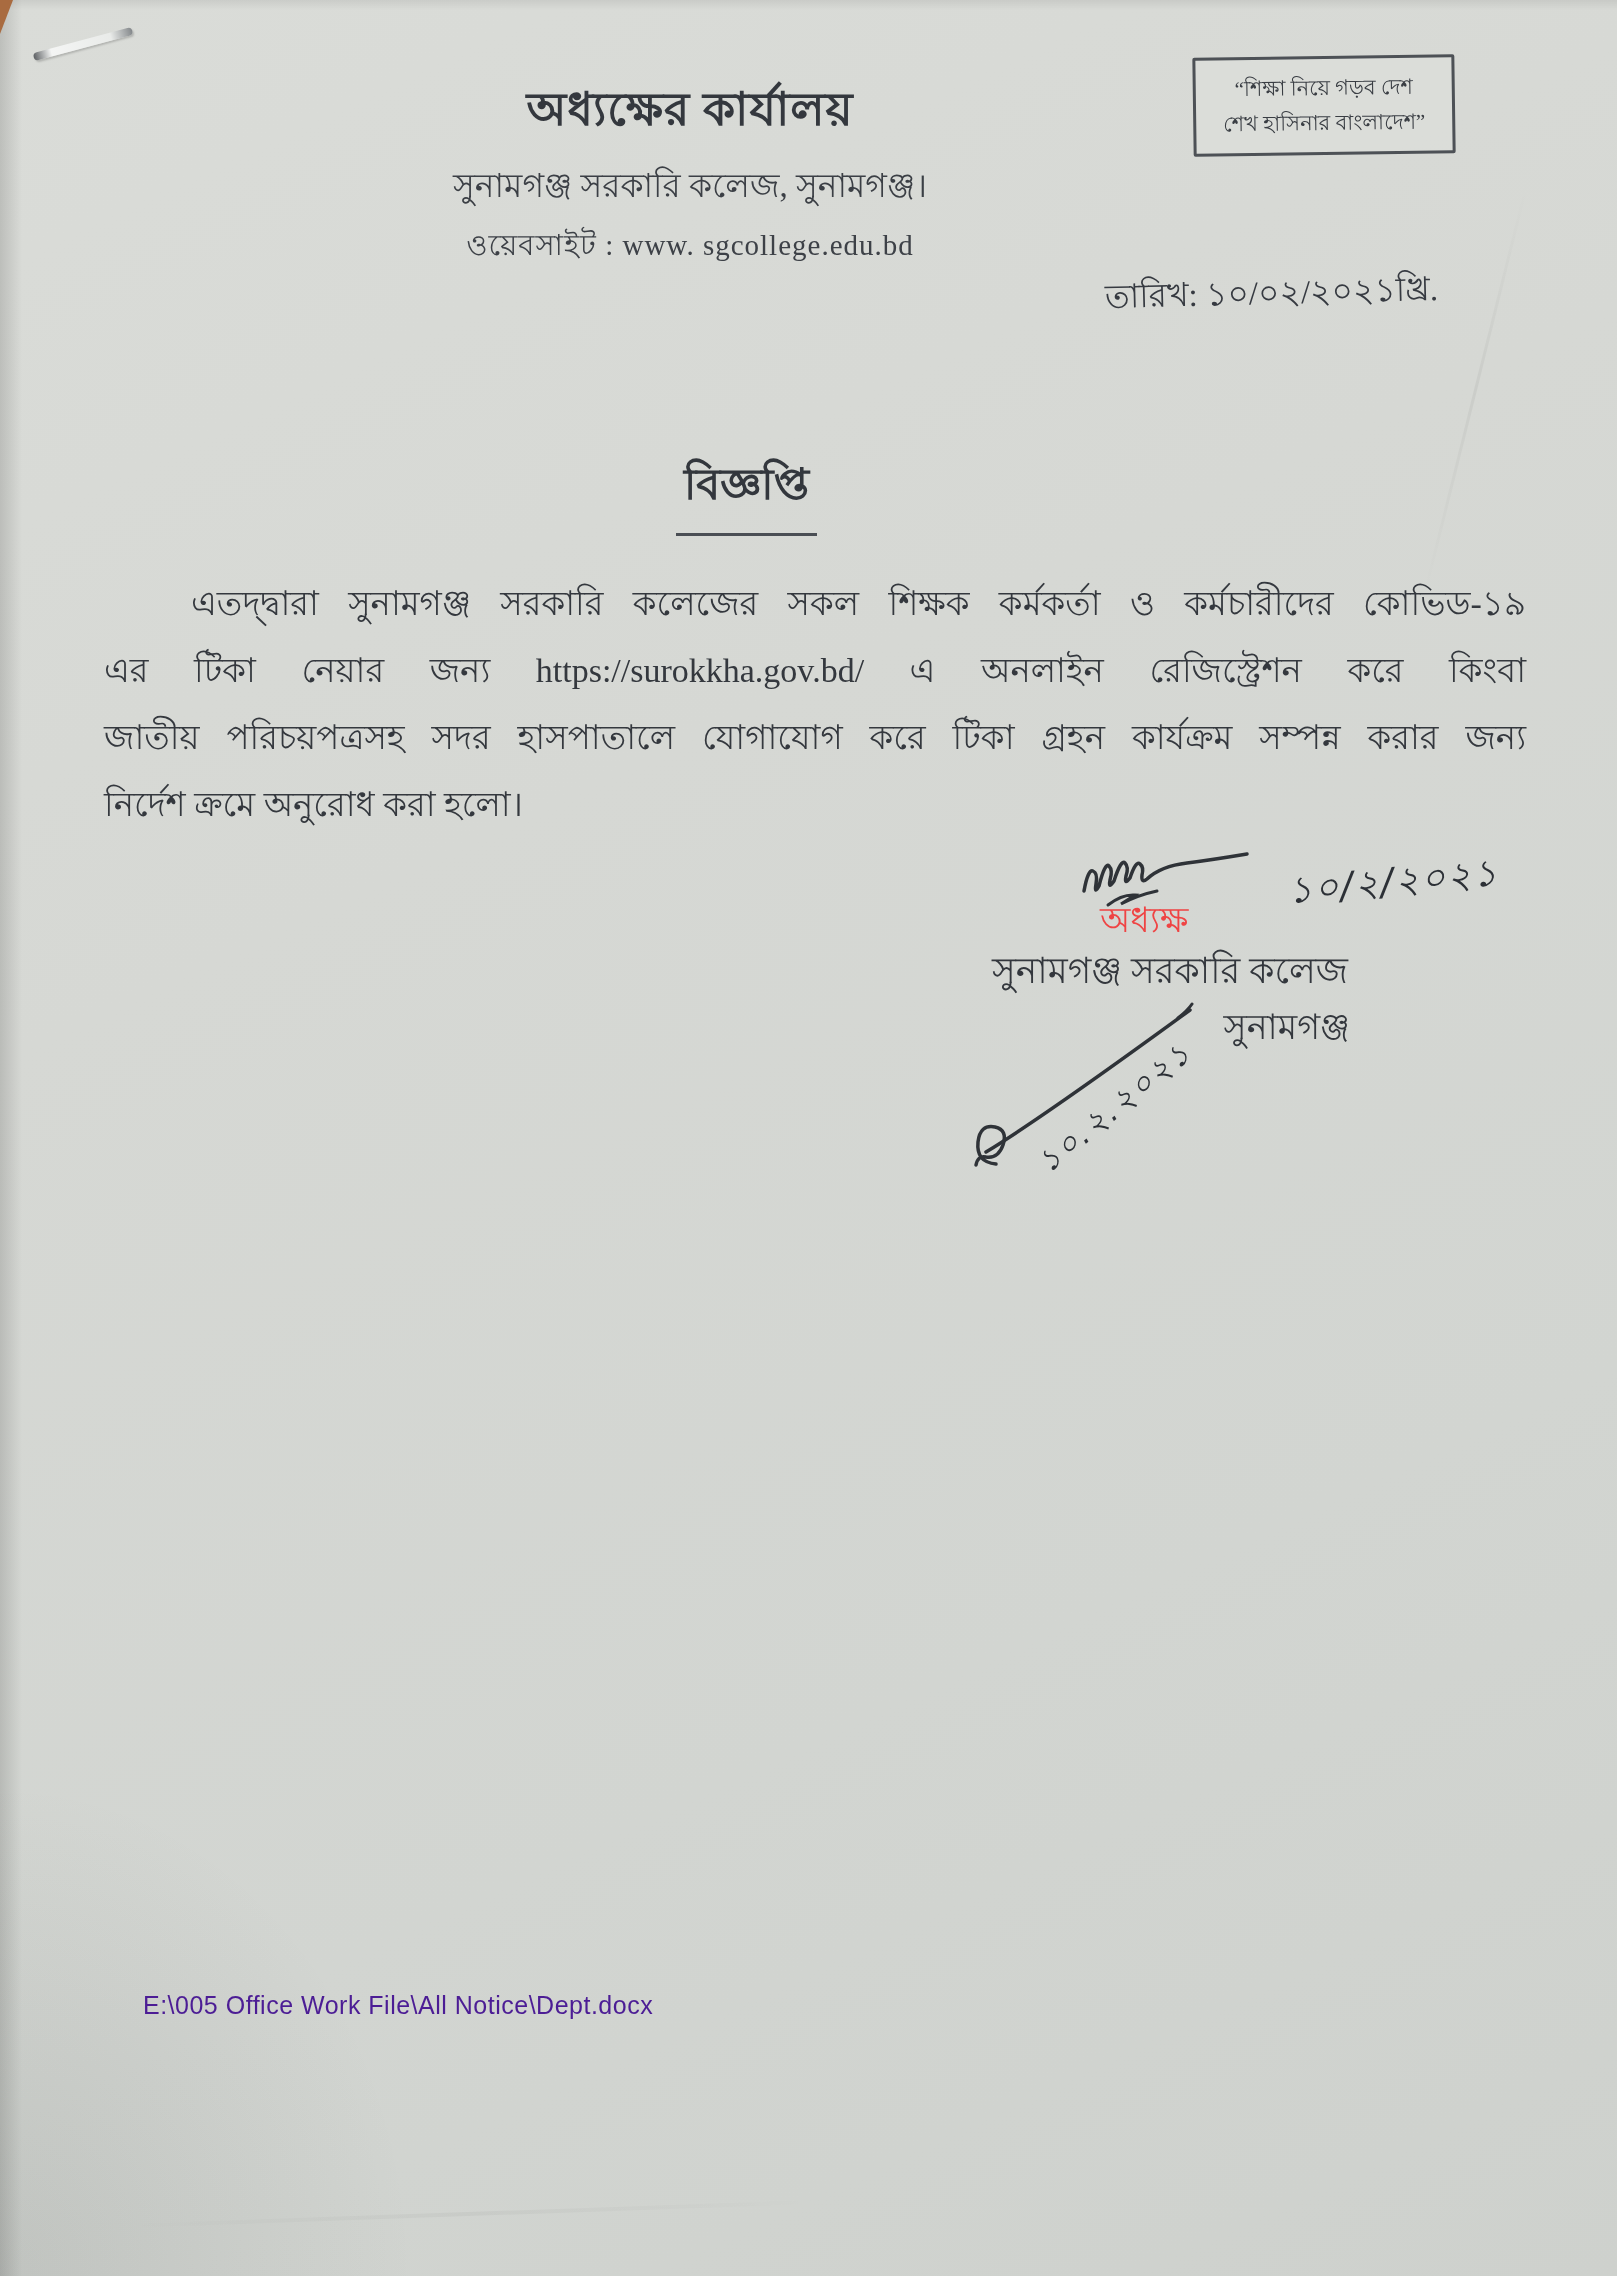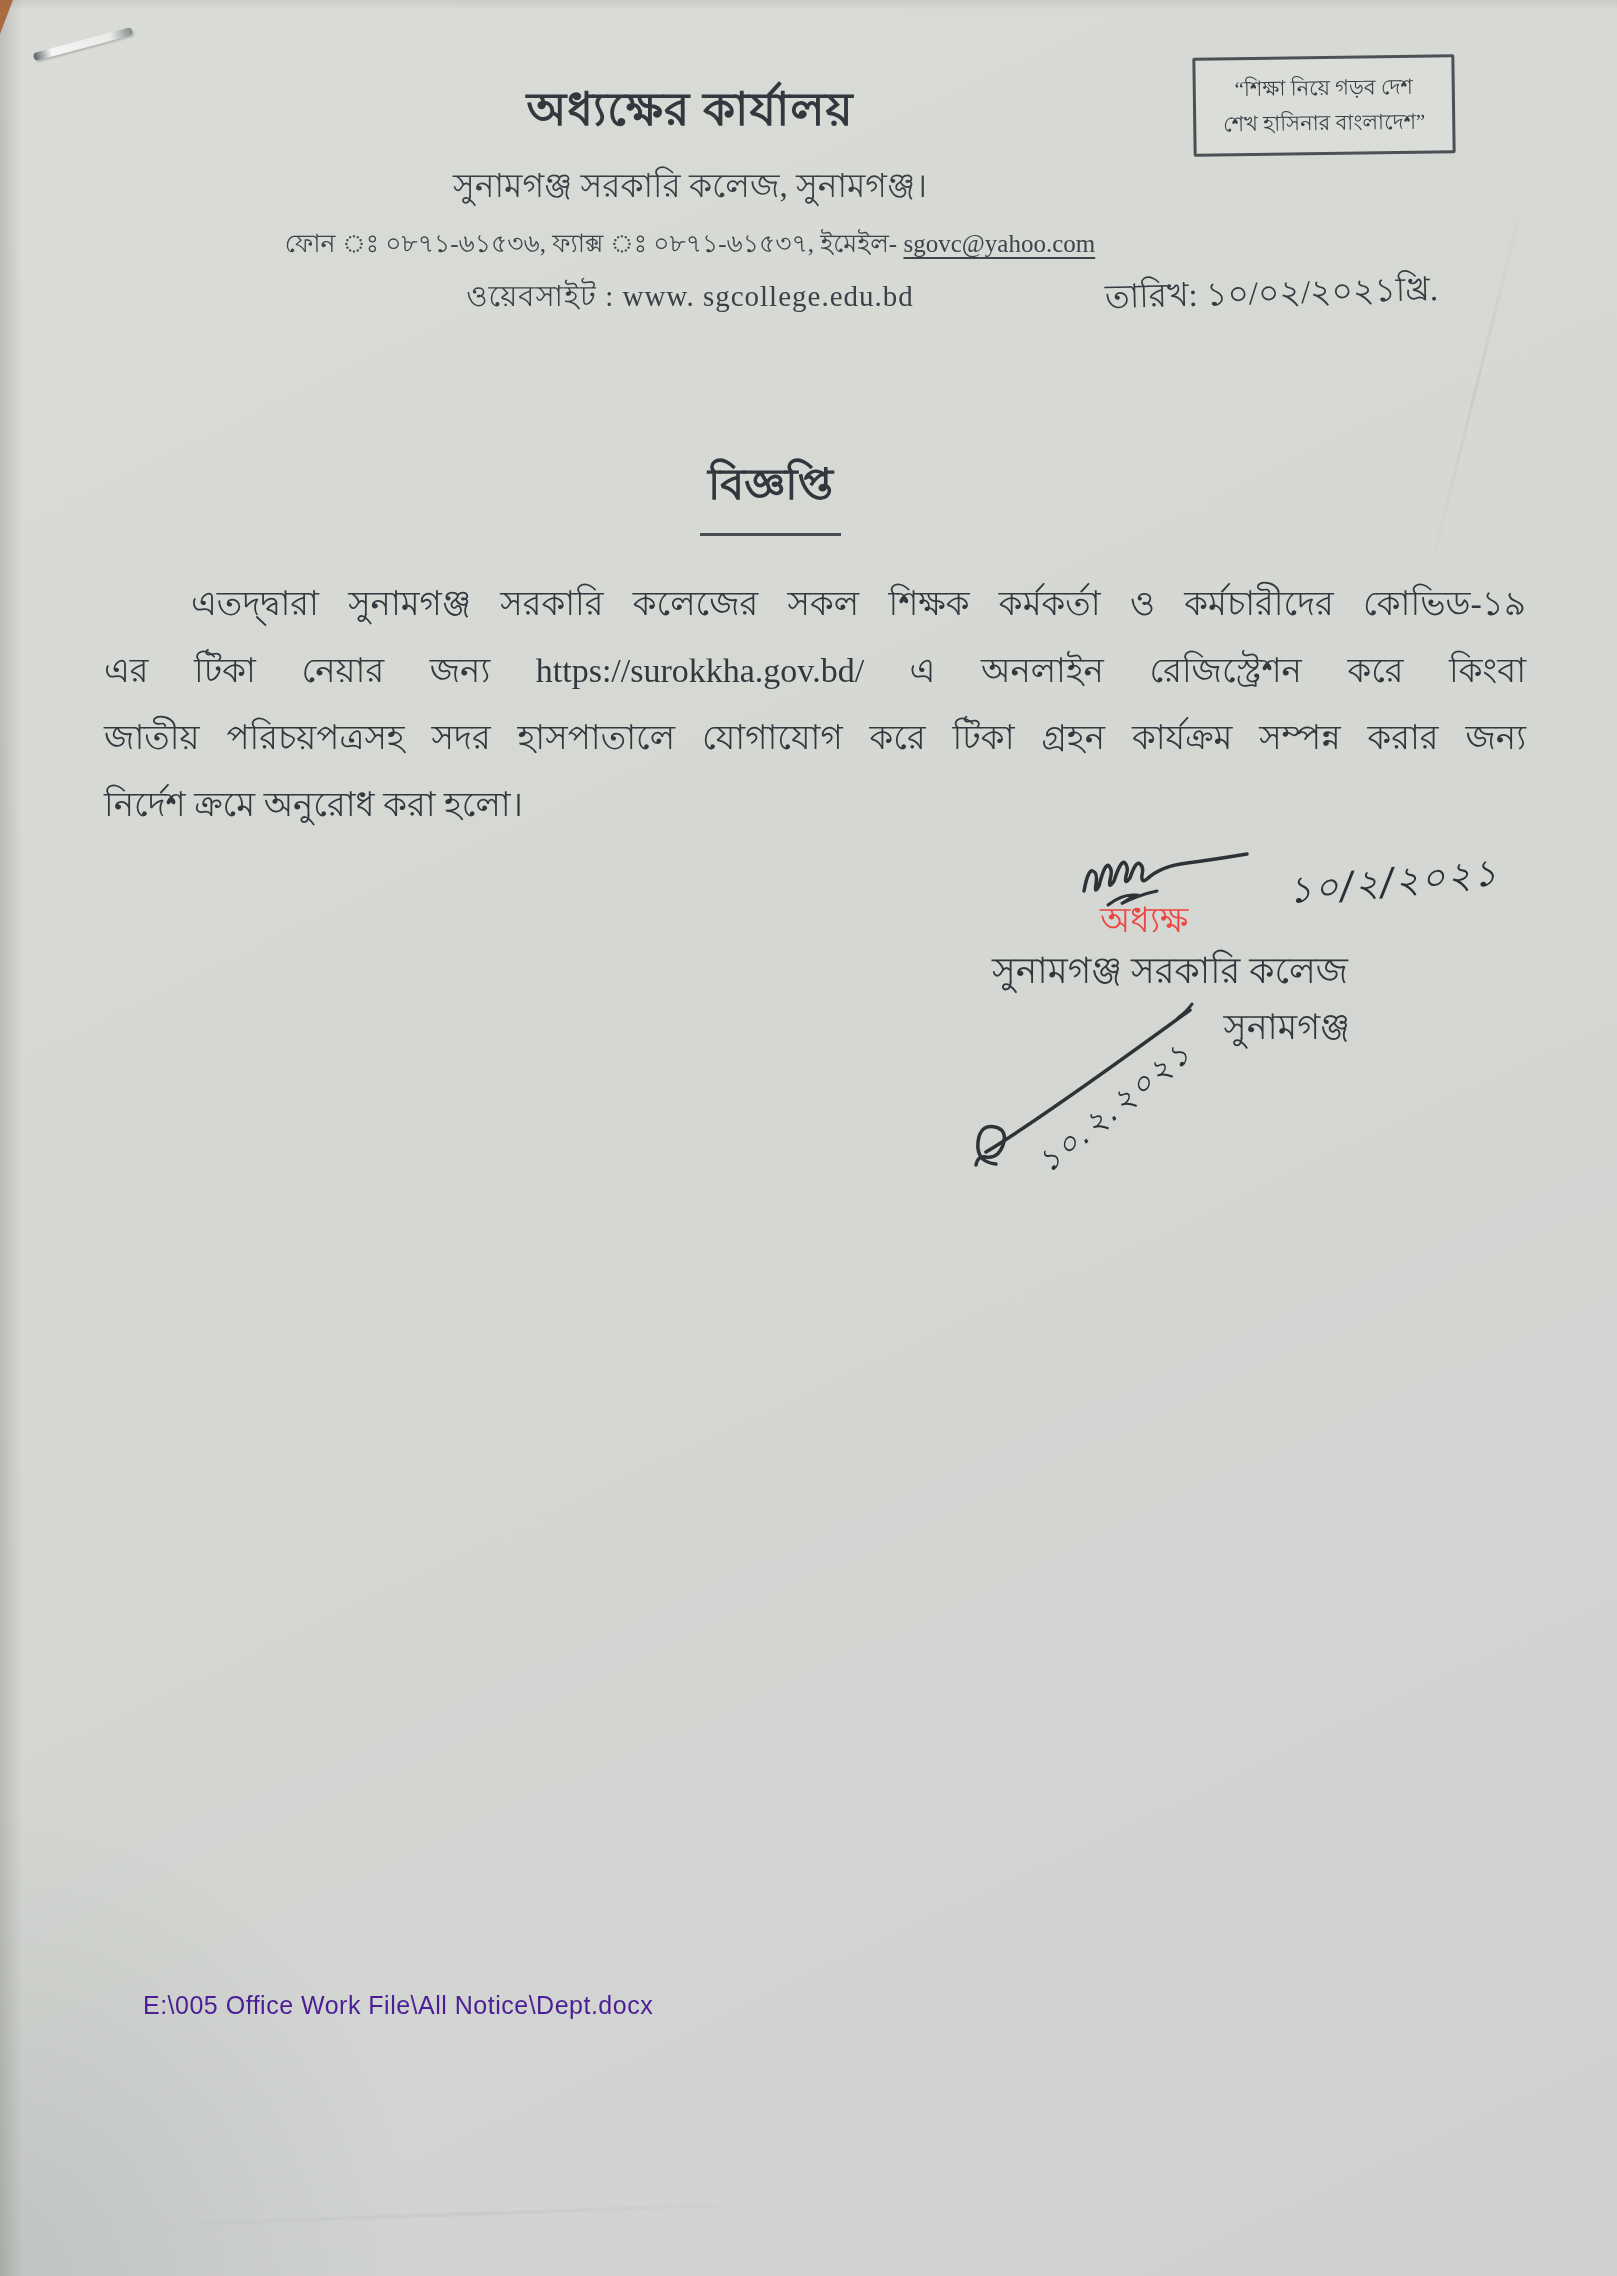--- a/index.html
+++ b/index.html
@@ -40,21 +40,21 @@
   .h-web{font-size:29px;margin-top:6px;color:#3d4147;letter-spacing:1px;}
 
   .slogan-box{position:absolute;left:1193px;top:56px;width:262px;padding:12px 10px;
     border:3px solid #4d5156;border-radius:2px;transform:rotate(-0.8deg);
     text-align:center;font-size:21px;line-height:1.65;color:#393d43;
     background:rgba(222,224,220,0.55);}
 
   .date-line{position:absolute;left:1105px;top:266px;width:420px;font-size:33px;
     color:#363a41;transform:rotate(-1.4deg);}
 
-  .title-wrap{position:absolute;left:0;top:452px;width:1493px;text-align:center;margin-left:24px;}
+  .title-wrap{position:absolute;left:0;top:452px;width:1493px;text-align:center;}
   .title{display:inline-block;font-size:43px;font-weight:600;color:#33373d;
     border-bottom:3px solid #4a4e54;padding:0 8px 10px;}
 
   .body-block{position:absolute;left:98px;top:570px;width:1428px;
     font-size:34px;color:#34383e;}
   .body-line{height:67px;line-height:67px;white-space:nowrap;
     text-align:justify;text-align-last:justify;margin-left:6px;}
   .body-line.first{text-indent:87px;}
   .body-line.last{text-align-last:left;}
 
@@ -83,21 +83,20 @@
 <div class="paper-shade-top"></div>
 <div class="corner-sliver"></div>
 <div class="crease-1"></div>
 <div class="crease-2"></div>
 <div class="vignette"></div>
 <div class="staple"></div>
 
 <div class="header">
   <div class="h-office">অধ্যক্ষের কার্যালয়</div>
   <div class="h-college">সুনামগঞ্জ সরকারি কলেজ, সুনামগঞ্জ।</div>
-  <div class="h-contact"><span>ফোন ঃ ০৮৭১-৬১৫৩৬, ফ্যাক্স ঃ ০৮৭১-৬১৫৩৭, ইমেইল- </span><span class="email">sgovc@yahoo.com</span></div>
   <div class="h-web"><span>ওয়েবসাইট : </span><span>www. sgcollege.edu.bd</span></div>
 </div>
 
 <div class="slogan-box">
   <div>“শিক্ষা নিয়ে গড়ব দেশ</div>
   <div>শেখ হাসিনার বাংলাদেশ”</div>
 </div>
 
 <div class="date-line">তারিখ: ১০/০২/২০২১খ্রি.</div>
 

